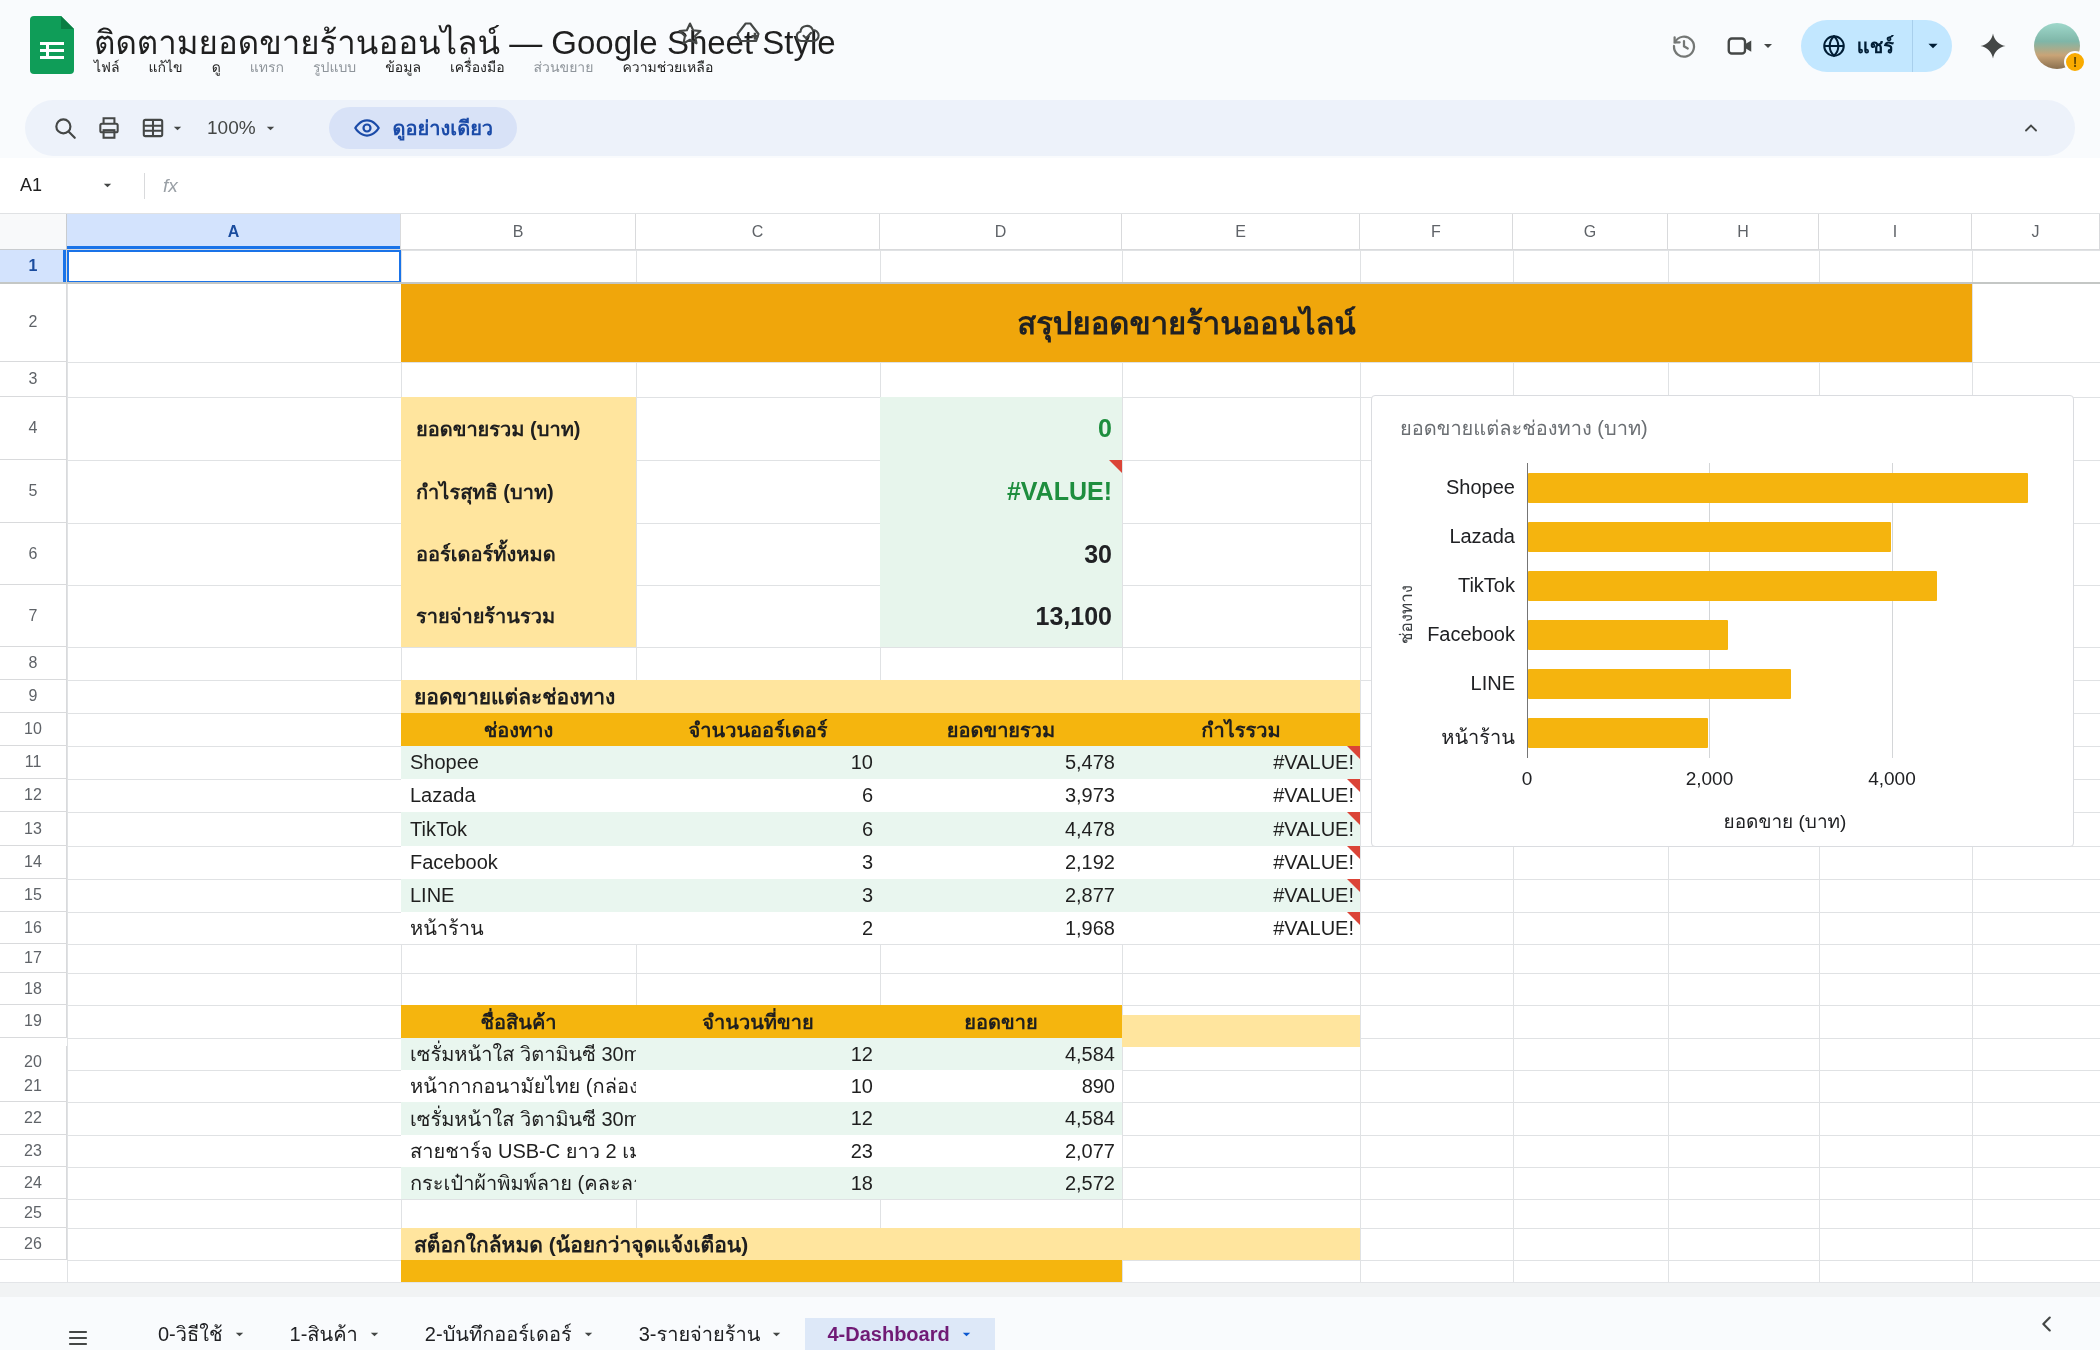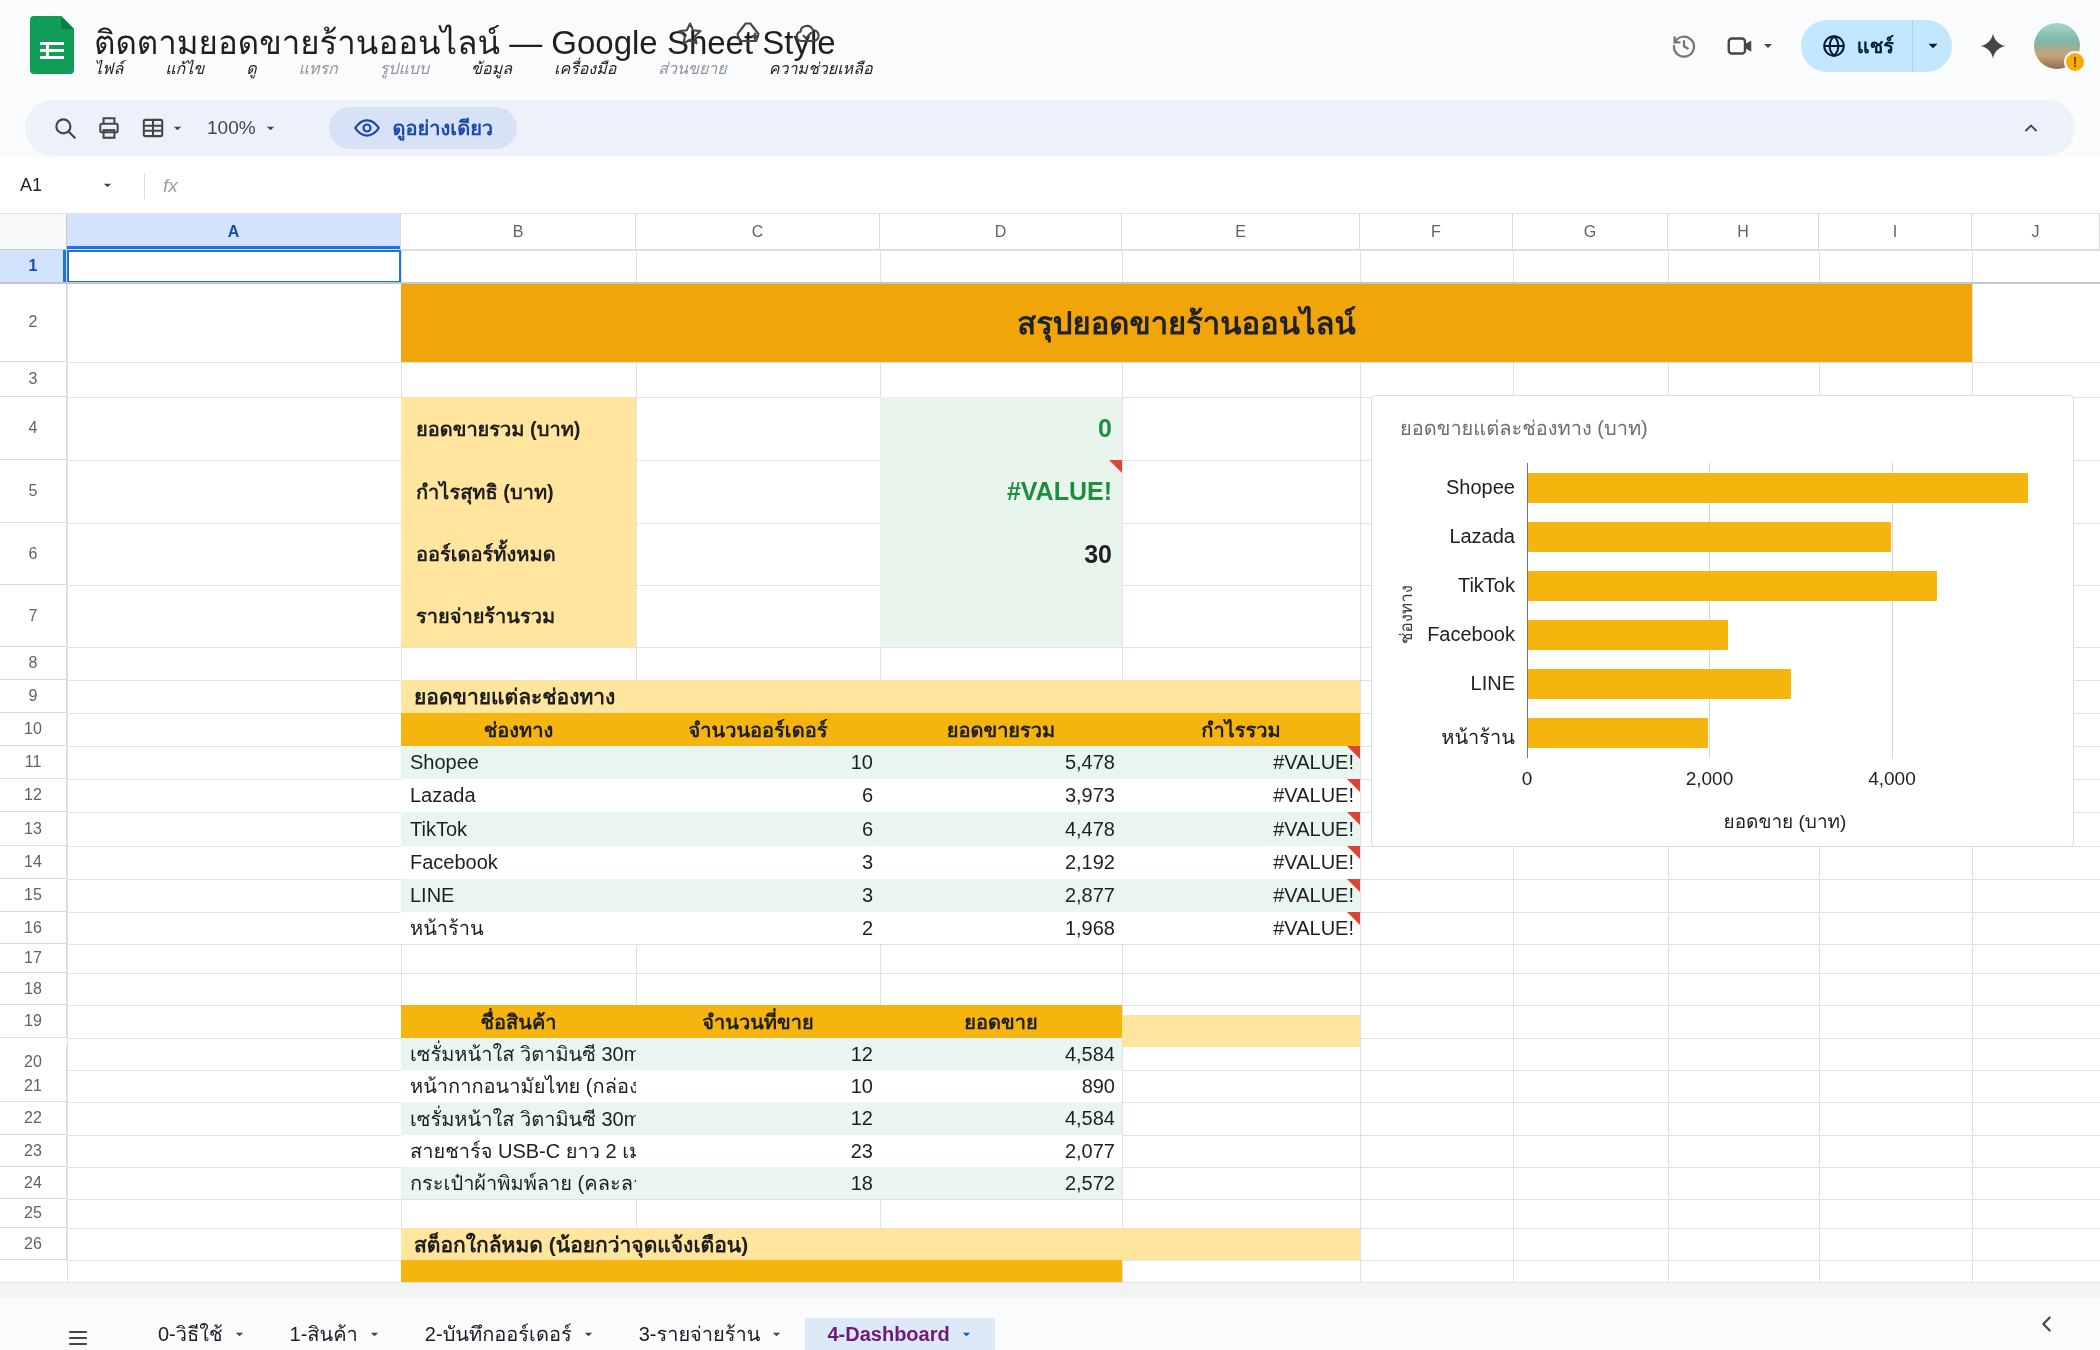--- a/index.html
+++ b/index.html
@@ -3,21 +3,21 @@
 <meta charset="utf-8">
 <style>
   * { margin:0; padding:0; box-sizing:border-box; }
   html,body { width:2100px; height:1350px; overflow:hidden; }
   body { font-family:"Liberation Sans","DejaVu Sans",sans-serif; background:#fff; color:#1f1f1f; position:relative; }
   
   #topbar { position:absolute; left:0; top:0; width:2100px; height:158px; background:#f9fbfd; }
   #sheets-logo { position:absolute; left:30px; top:16px; width:44px; height:58px; }
   #doc-title { position:absolute; left:94px; top:16px; font-size:33px; font-weight:500; color:#1f1f1f; white-space:nowrap; }
   #title-icons { position:absolute; left:676px; top:20px; display:flex; gap:30px; color:#444746; }
-  #menubar { position:absolute; left:94px; top:56px; display:flex; gap:42px; font-size:16px;font-style:italic; }
+  #menubar { position:absolute; left:94px; top:56px; display:flex; gap:29px; font-size:14px; }
   .menu-item { cursor:pointer; }
   .menu-item.disabled { color:#8f959b; }
   #top-right { position:absolute; right:20px; top:14px; height:64px; display:flex; align-items:center; gap:26px; }
   #share-btn { display:flex; align-items:center; background:#c2e7ff; border-radius:28px; height:52px; overflow:hidden; }
   #share-main { display:flex; align-items:center; gap:10px; padding:0 18px 0 20px; height:100%; cursor:pointer; color:#001d35; }
   #share-label { font-size:20px; font-weight:700; }
   #share-caret { width:40px; height:100%; display:flex; align-items:center; justify-content:center; border-left:1px solid #a8cfec; cursor:pointer; color:#001d35; }
   #avatar { position:relative; width:46px; height:46px; border-radius:50%;
     background:linear-gradient(180deg,#9fd8cb 0%,#7fb6a8 40%,#c9a477 70%,#8a6f4e 100%); }
   #avatar-badge { position:absolute; right:-6px; bottom:-4px; width:22px; height:22px; border-radius:50%; background:#f9ab00; border:2px solid #f9fbfd; color:#6a4b00; font-size:14px; font-weight:700; display:flex; align-items:center; justify-content:center; }
@@ -278,20 +278,21 @@
     <div class="cellblock" style="position: absolute; left: 401px; top: 183px; width: 235px; height: 250px; background: rgb(255, 229, 158);"></div>
     <div class="cellblock" style="position: absolute; left: 880px; top: 183px; width: 242px; height: 250px; background: rgb(231, 245, 236);"></div>
     <div class="cellblock" style="position: absolute; left: 401px; top: 183px; width: 235px; height: 63px; padding-left: 15px; font-size: 20px; font-weight: 700;">ยอดขายรวม (บาท)</div>
     <div class="cellblock right" style="position: absolute; left: 880px; top: 183px; width: 242px; height: 63px; padding-right: 10px; font-size: 25px; font-weight: 700; color: rgb(30, 142, 62);">0</div>
     <div class="cellblock" style="position: absolute; left: 401px; top: 246px; width: 235px; height: 63px; padding-left: 15px; font-size: 20px; font-weight: 700;">กำไรสุทธิ (บาท)</div>
     <div class="cellblock right" style="position: absolute; left: 880px; top: 246px; width: 242px; height: 63px; padding-right: 10px; font-size: 25px; font-weight: 700; color: rgb(30, 142, 62);">#VALUE!</div>
     <div class="tri" style="left: 1109px; top: 246px; border-top-color: rgb(219, 68, 55);"></div>
     <div class="cellblock" style="position: absolute; left: 401px; top: 309px; width: 235px; height: 62px; padding-left: 15px; font-size: 20px; font-weight: 700;">ออร์เดอร์ทั้งหมด</div>
     <div class="cellblock right" style="position: absolute; left: 880px; top: 309px; width: 242px; height: 62px; padding-right: 10px; font-size: 25px; font-weight: 700; color: rgb(32, 33, 36);">30</div>
     <div class="cellblock" style="position: absolute; left: 401px; top: 371px; width: 235px; height: 62px; padding-left: 15px; font-size: 20px; font-weight: 700;">รายจ่ายร้านรวม</div>
+    <div class="cellblock right" style="position: absolute; left: 880px; top: 371px; width: 242px; height: 62px; padding-right: 10px; font-size: 25px; font-weight: 700; color: rgb(32, 33, 36);">13,100</div>
     <div class="cellblock" style="position: absolute; left: 401px; top: 466px; width: 959px; height: 33px; background: rgb(255, 229, 158); padding-left: 13px; font-size: 21px; font-weight: 700;">ยอดขายแต่ละช่องทาง</div>
     <div class="cellblock center" style="position: absolute; left: 401px; top: 499px; width: 235px; height: 33px; background: rgb(245, 181, 14); font-size: 20px; font-weight: 700;">ช่องทาง</div>
     <div class="cellblock center" style="position: absolute; left: 636px; top: 499px; width: 244px; height: 33px; background: rgb(245, 181, 14); font-size: 20px; font-weight: 700; font-family: Liberation Mono, monospace;">จำนวนออร์เดอร์</div>
     <div class="cellblock center" style="position: absolute; left: 880px; top: 499px; width: 242px; height: 33px; background: rgb(245, 181, 14); font-size: 20px; font-weight: 700;">ยอดขายรวม</div>
     <div class="cellblock center" style="position: absolute; left: 1122px; top: 499px; width: 238px; height: 33px; background: rgb(245, 181, 14); font-size: 20px; font-weight: 700;">กำไรรวม</div>
     <div class="cellblock" style="position: absolute; left: 401px; top: 532px; width: 959px; height: 33px; background: rgb(233, 246, 239);"></div>
     <div class="cellblock" style="position: absolute; left: 401px; top: 532px; width: 235px; height: 33px; padding-left: 9px; font-size: 20px;">Shopee</div>
     <div class="cellblock right" style="position: absolute; left: 636px; top: 532px; width: 244px; height: 33px; padding-right: 7px; font-size: 20px;">10</div>
     <div class="cellblock right" style="position: absolute; left: 880px; top: 532px; width: 242px; height: 33px; padding-right: 7px; font-size: 20px;">5,478</div>
     <div class="cellblock right" style="position: absolute; left: 1122px; top: 532px; width: 238px; height: 33px; padding-right: 6px; font-size: 20px;">#VALUE!</div>

